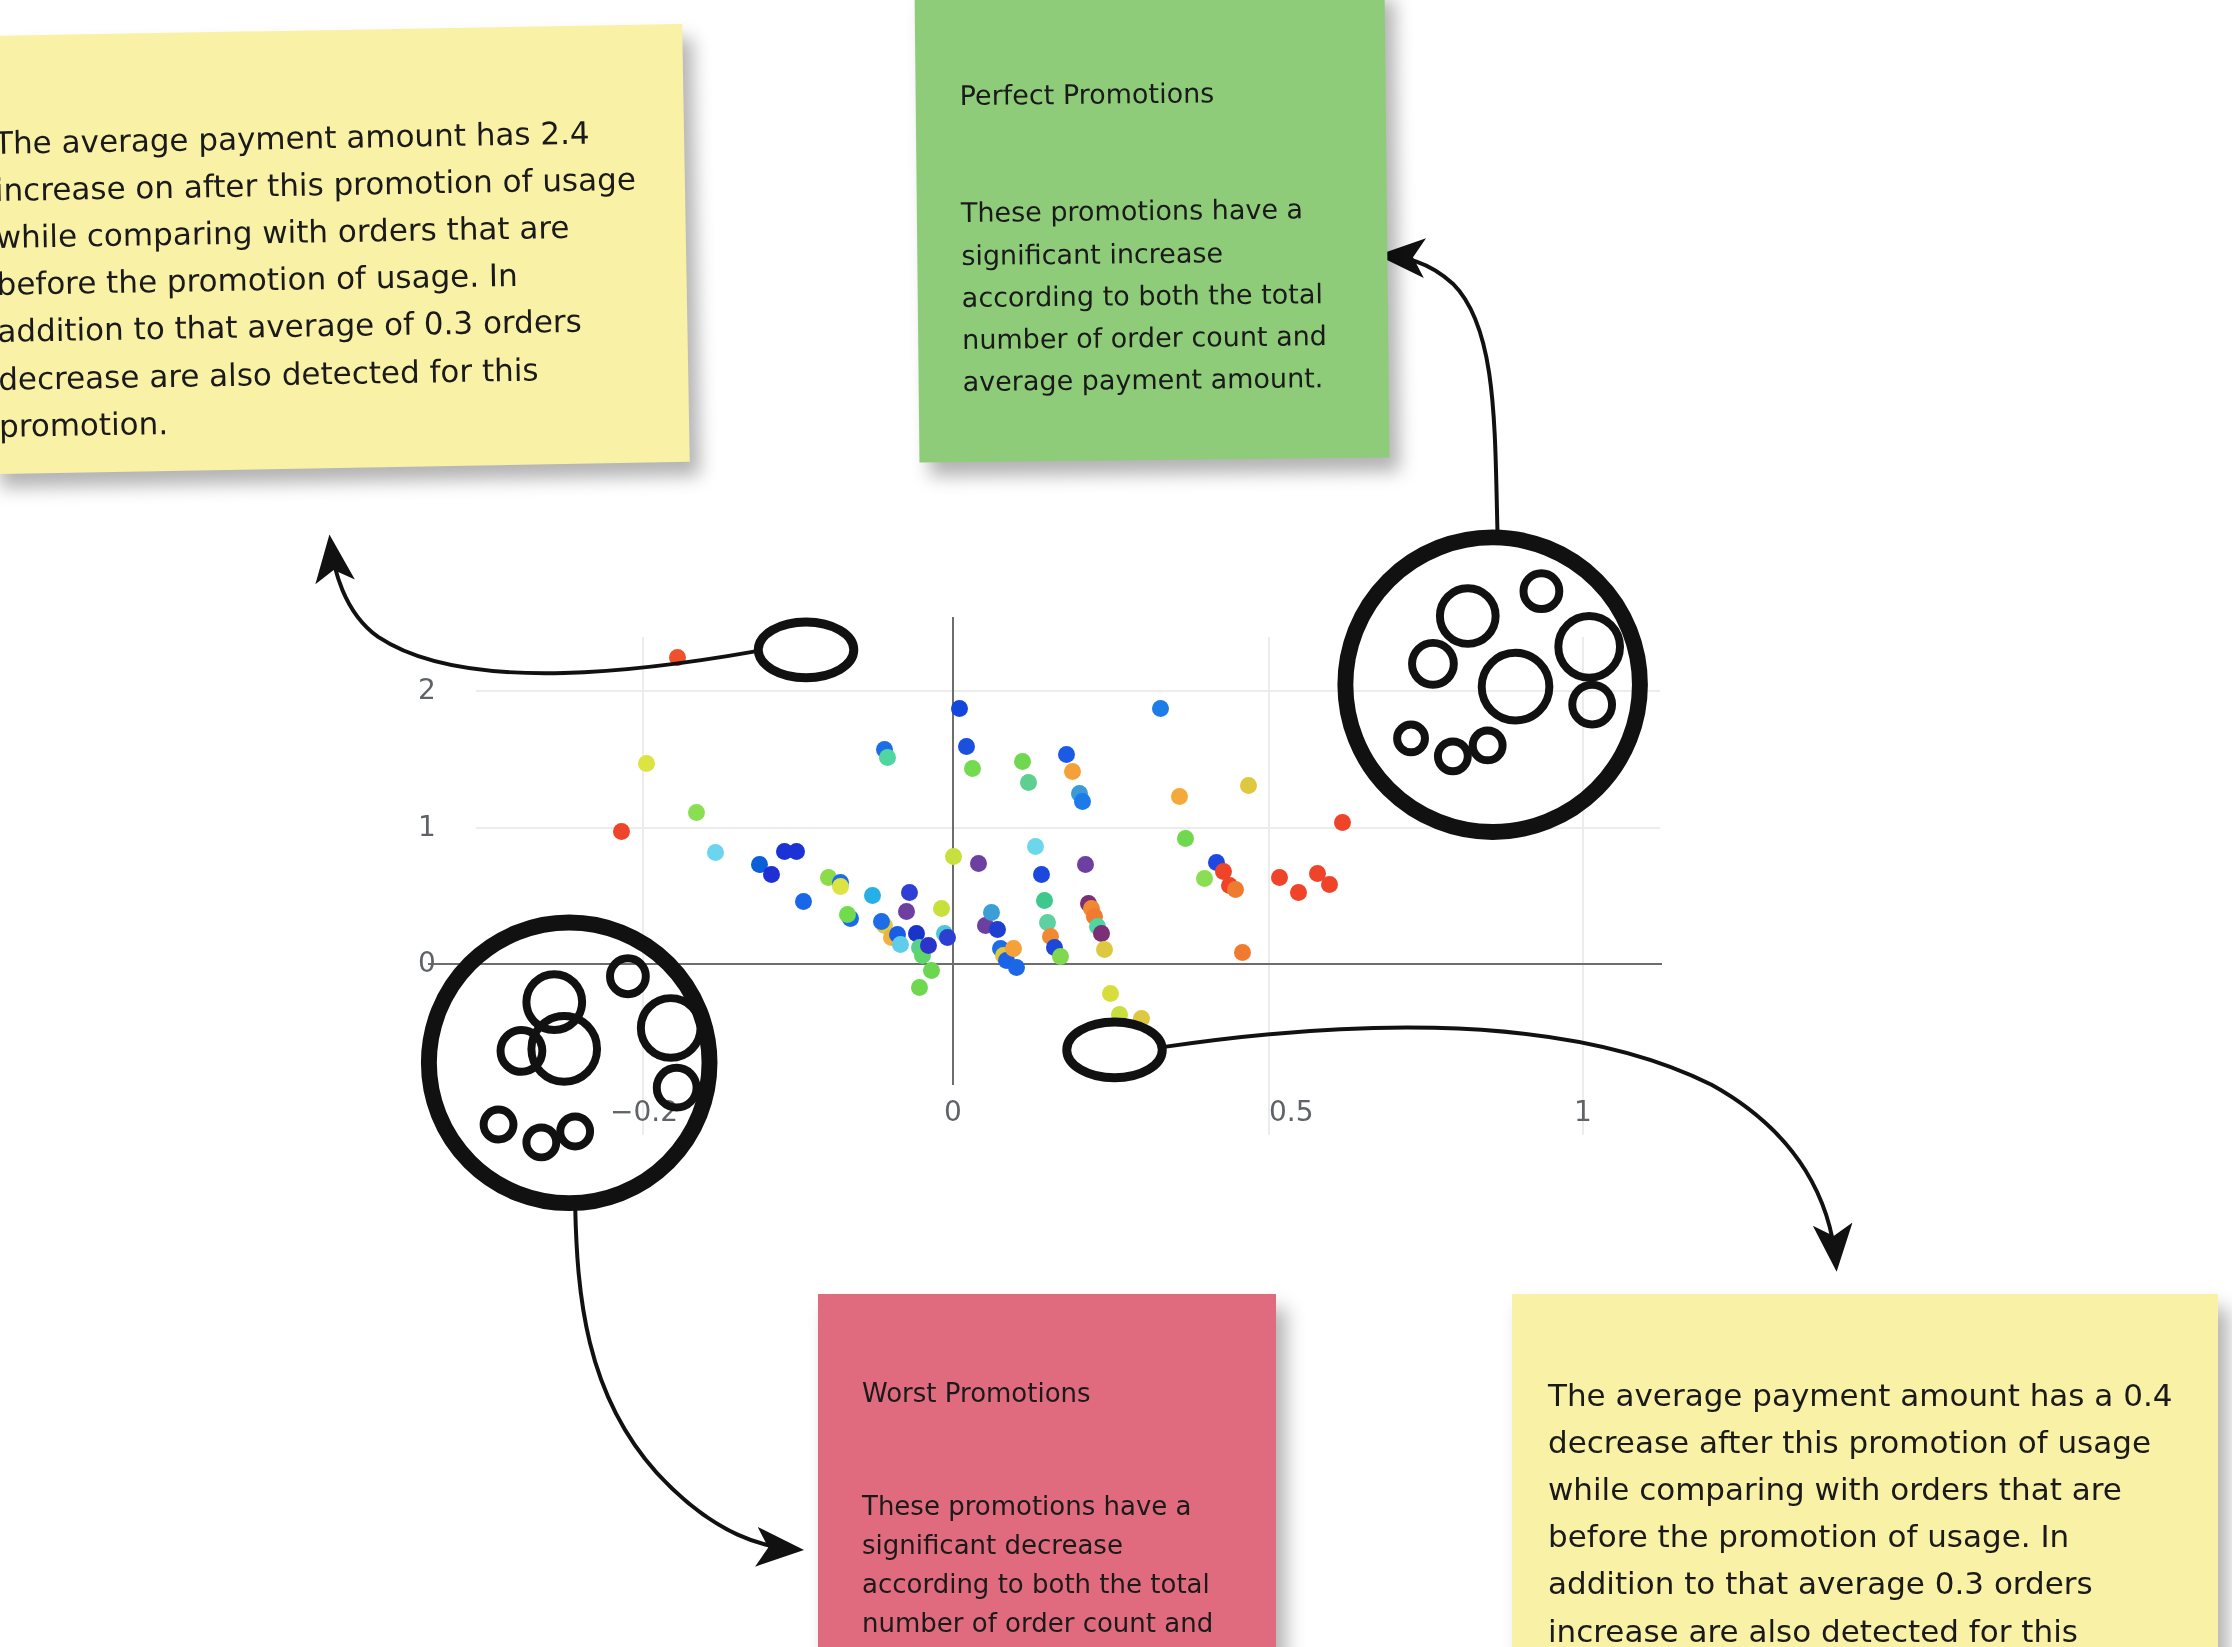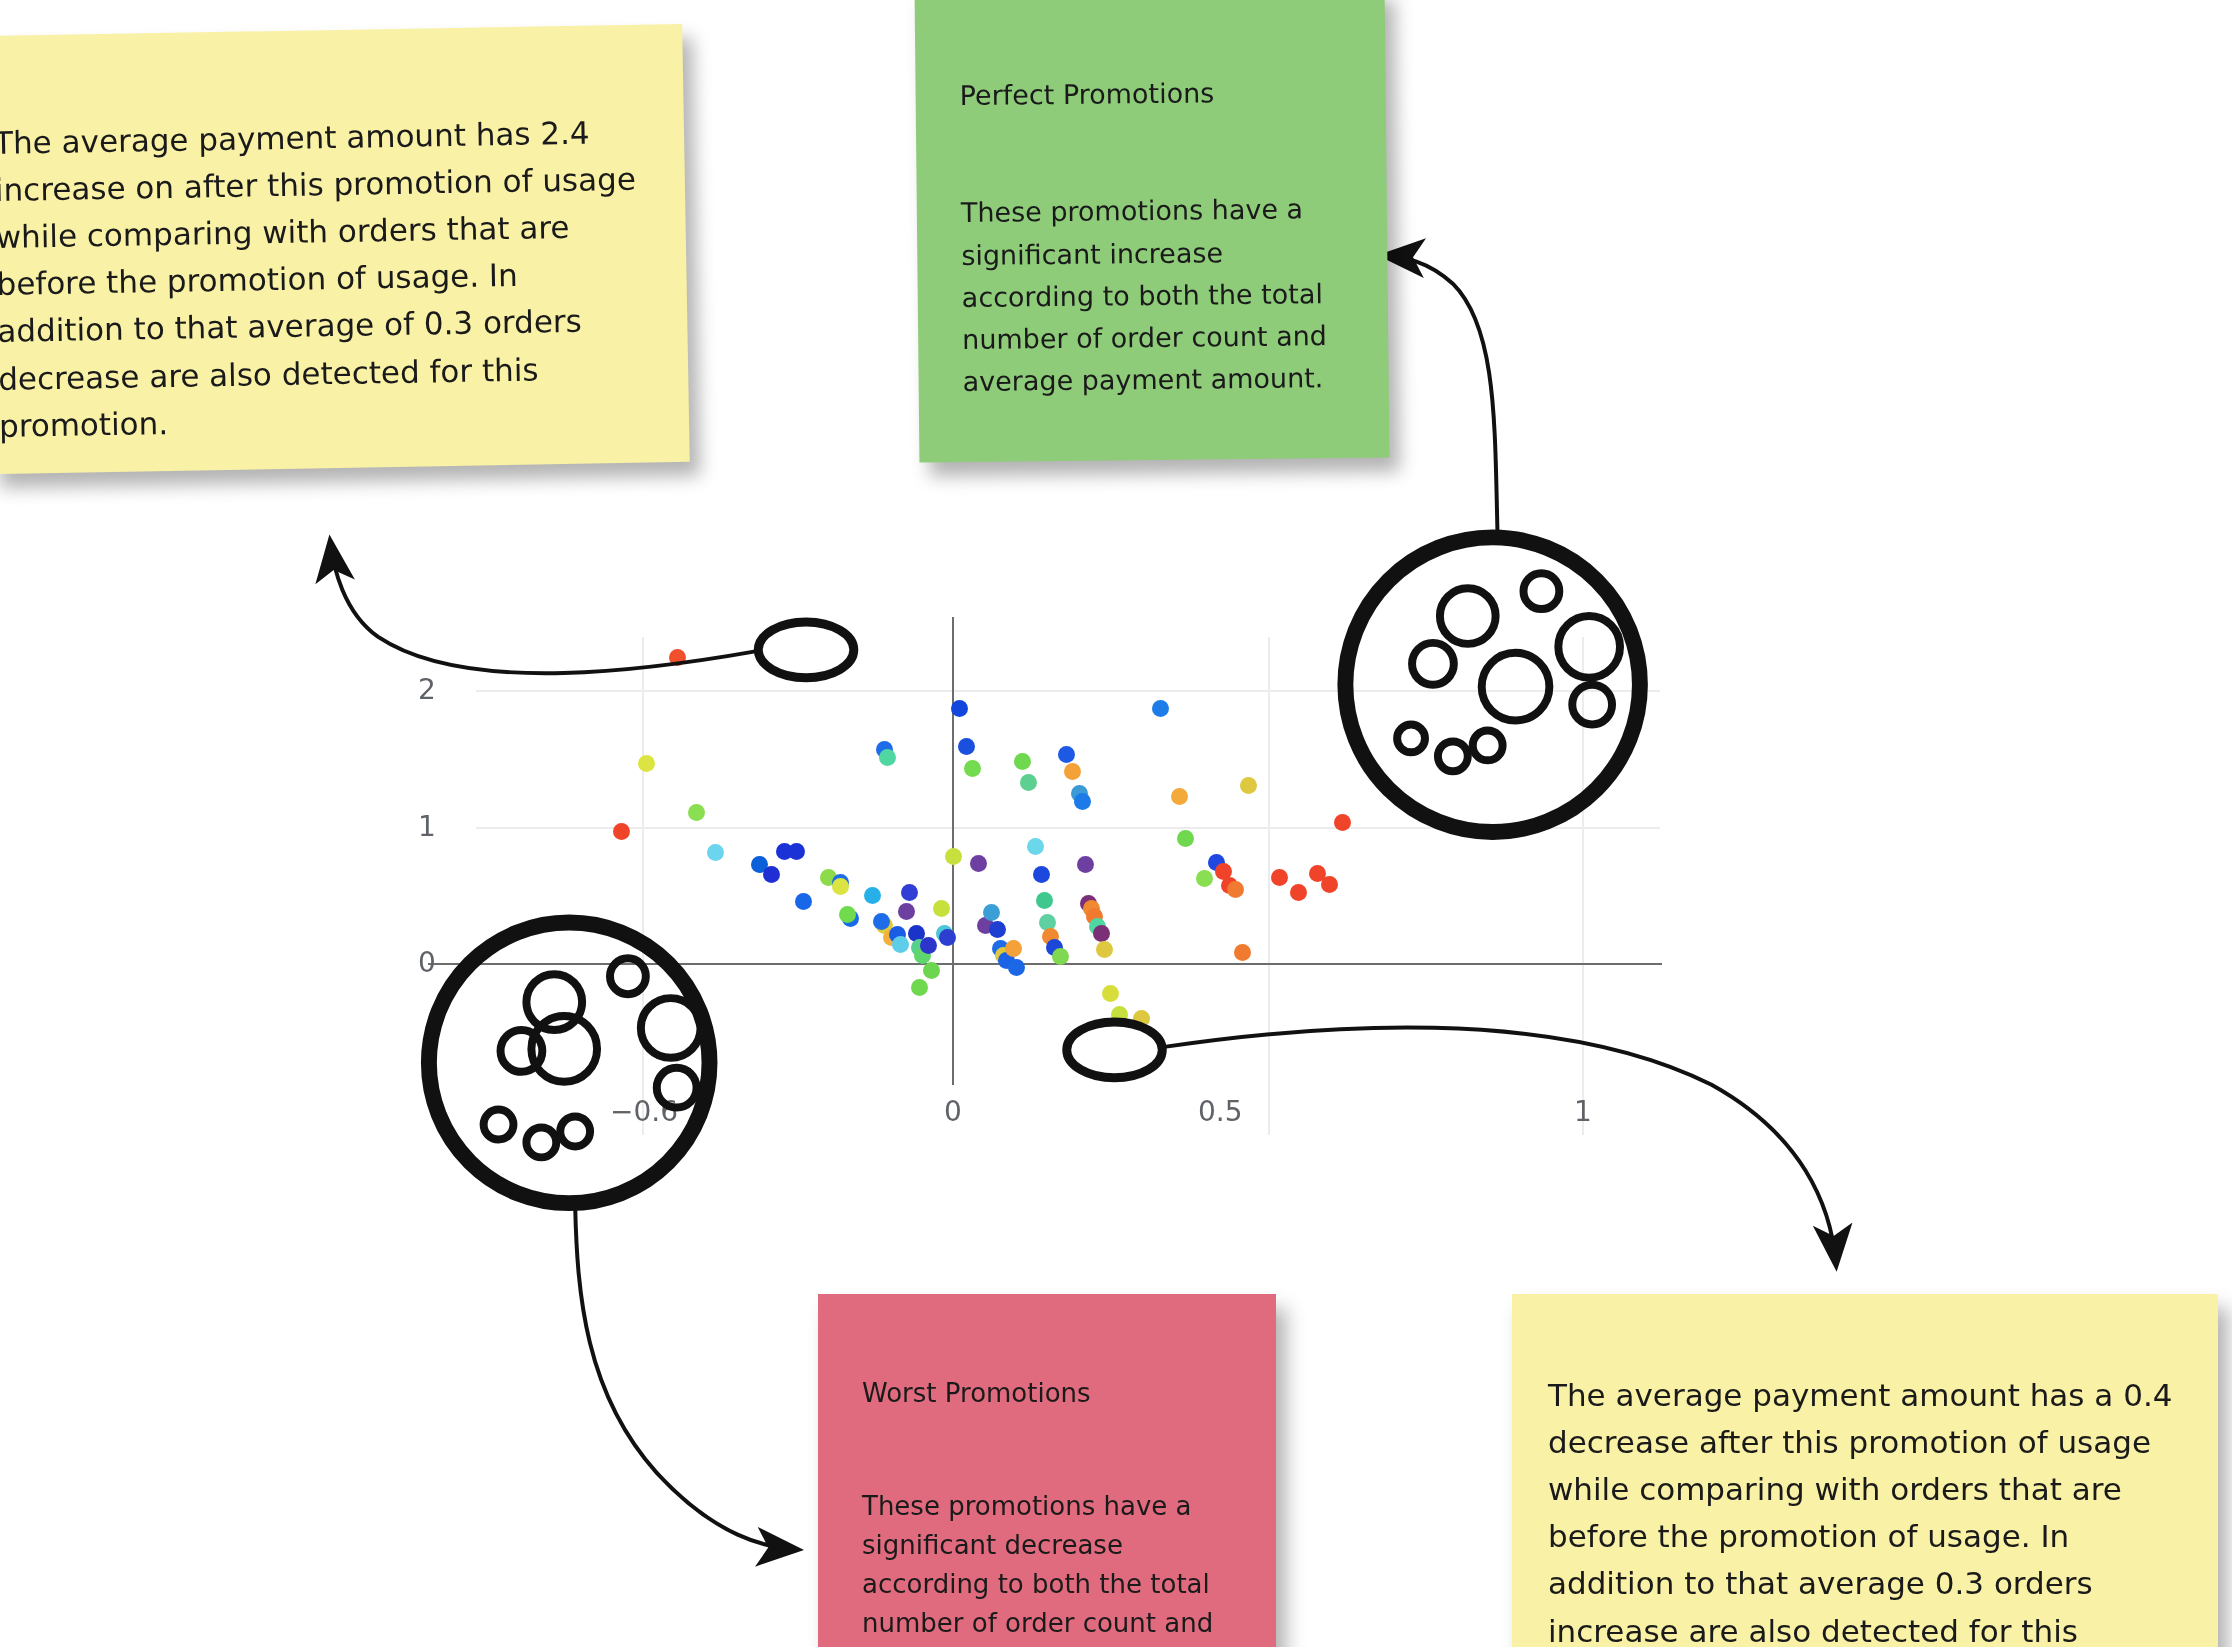--- a/index.html
+++ b/index.html
@@ -48,23 +48,23 @@
   <div class="gridline" style="left:642px;top:637px;width:2px;height:498px;"></div>
   <div class="gridline" style="left:1268px;top:637px;width:2px;height:498px;"></div>
   <div class="gridline" style="left:1582px;top:637px;width:2px;height:498px;"></div>
 
   <div class="axisline" style="left:428px;top:963px;width:1234px;height:2px;"></div>
   <div class="axisline" style="left:952px;top:617px;width:2px;height:468px;"></div>
 
   <div class="tick" style="left:418px;top:673px;">2</div>
   <div class="tick" style="left:418px;top:810px;">1</div>
   <div class="tick" style="left:418px;top:946px;">0</div>
-  <div class="tick" style="left:610px;top:1095px;">−0.6</div>
+  <div class="tick" style="left:610px;top:1095px;">−0.2</div>
   <div class="tick" style="left:944px;top:1095px;">0</div>
-  <div class="tick" style="left:1198px;top:1095px;">0.5</div>
+  <div class="tick" style="left:1269px;top:1095px;">0.5</div>
   <div class="tick" style="left:1574px;top:1095px;">1</div>
 
   <div id="dots">
       <div class="dot" style="left: 646px; top: 763px; background: rgb(219, 228, 66);"></div>
       <div class="dot" style="left: 621px; top: 831px; background: rgb(239, 68, 41);"></div>
       <div class="dot" style="left: 696px; top: 812px; background: rgb(138, 222, 82);"></div>
       <div class="dot" style="left: 715px; top: 852px; background: rgb(107, 212, 239);"></div>
       <div class="dot" style="left: 759px; top: 864px; background: rgb(11, 95, 216);"></div>
       <div class="dot" style="left: 771px; top: 874px; background: rgb(31, 47, 212);"></div>
       <div class="dot" style="left: 784px; top: 851px; background: rgb(27, 51, 214);"></div>

